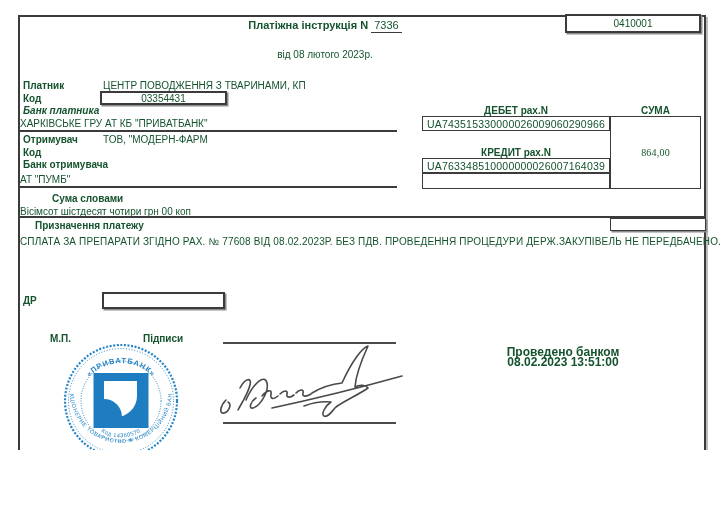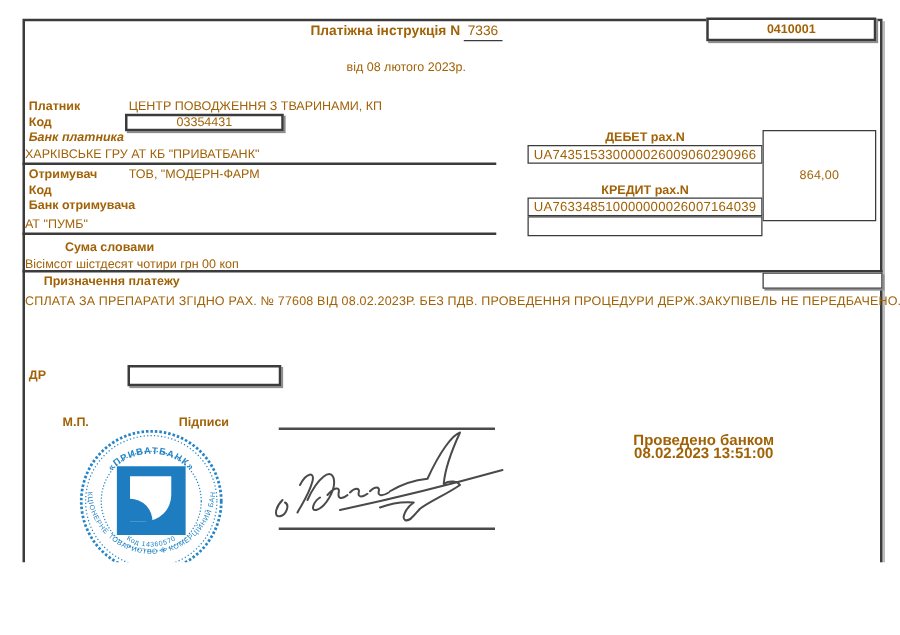--- a/index.html
+++ b/index.html
@@ -2,21 +2,21 @@
 <html><head>
 <meta charset="utf-8">
 <style>
   * { margin: 0; padding: 0; box-sizing: border-box; }
   html, body { background: #fff; }
   .page {
     position: relative;
     width: 720px; height: 450px;
     background: #fff;
     font-family: "Liberation Sans", sans-serif;
-    color: #a16207;
+    color: #14532d;
     overflow: hidden;
   }
   .doc-border {
     position: absolute; left: 18px; top: 15px; width: 688px; height: 447px;
     border: 2px solid #3b3b3b;
     box-shadow: 2px 2px 0 #bdbdbd;
     background: #fff;
   }
   .abs { position: absolute; }
   .b { font-weight: bold; }
@@ -46,21 +46,21 @@
 
 <div class="page">
 
   <div class="doc-border"></div>
 
   <div class="abs t11 center" style="left:0; top:19px; width:650px;">
     <span class="b">Платіжна інструкція N</span>
     <span class="title-num">7336</span>
   </div>
 
-  <div class="fieldbox" style="left:565px; top:14px; width:136px; height:19px;font-weight:bold;">
+  <div class="fieldbox" style="left:565px; top:14px; width:136px; height:19px;">
     <span>0410001</span>
   </div>
 
   <div class="abs t10 center" style="left:0; top:49px; width:650px;">від 08 лютого 2023р.</div>
 
 
   <div class="abs t10 b" style="left:23px; top:80px;">Платник</div>
   <div class="abs t10" style="left:103px; top:80px;">ЦЕНТР ПОВОДЖЕННЯ З ТВАРИНАМИ, КП</div>
 
   <div class="abs t10 b" style="left:23px; top:93px;">Код</div>
@@ -89,21 +89,21 @@
   </div>
 
   <div class="abs t10 b center" style="left:422px; top:147px; width:188px;">КРЕДИТ рах.N</div>
 
   <div class="acctbox" style="left:422px; top:158px; width:188px; height:15px;">
     <span>UA763348510000000026007164039</span>
   </div>
 
   <div class="acctbox" style="left:422px; top:173px; width:188px; height:16px;"></div>
 
-  <div class="acctbox" style="left:610px; top:104px; width:91px; height:73px; font-size:10px;">
+  <div class="acctbox" style="left:610px; top:116px; width:91px; height:73px; font-size:10px;font-family:Liberation Serif, serif;">
     <span>864,00</span>
   </div>
 
   <div class="abs t10 b" style="left:23px; top:193px;margin-left:29px;">Сума словами</div>
   <div class="abs t10" style="left:20px; top:206px;">Вісімсот шістдесят чотири грн 00 коп</div>
   <div class="hline" style="left:18px; top:216px; width:688px;"></div>
 
   <div class="abs t10 b" style="left:23px; top:220px;padding-left:12px;">Призначення платежу</div>
   <div class="fieldbox" style="left:610px; top:218px; width:96px; height:13px; border-width:1.5px;"></div>
   <div class="abs purpose" style="left:20px; top:236px;">СПЛАТА ЗА ПРЕПАРАТИ ЗГІДНО РАХ. № 77608 ВІД 08.02.2023Р. БЕЗ ПДВ. ПРОВЕДЕННЯ ПРОЦЕДУРИ ДЕРЖ.ЗАКУПІВЕЛЬ НЕ ПЕРЕДБАЧЕНО.</div>

